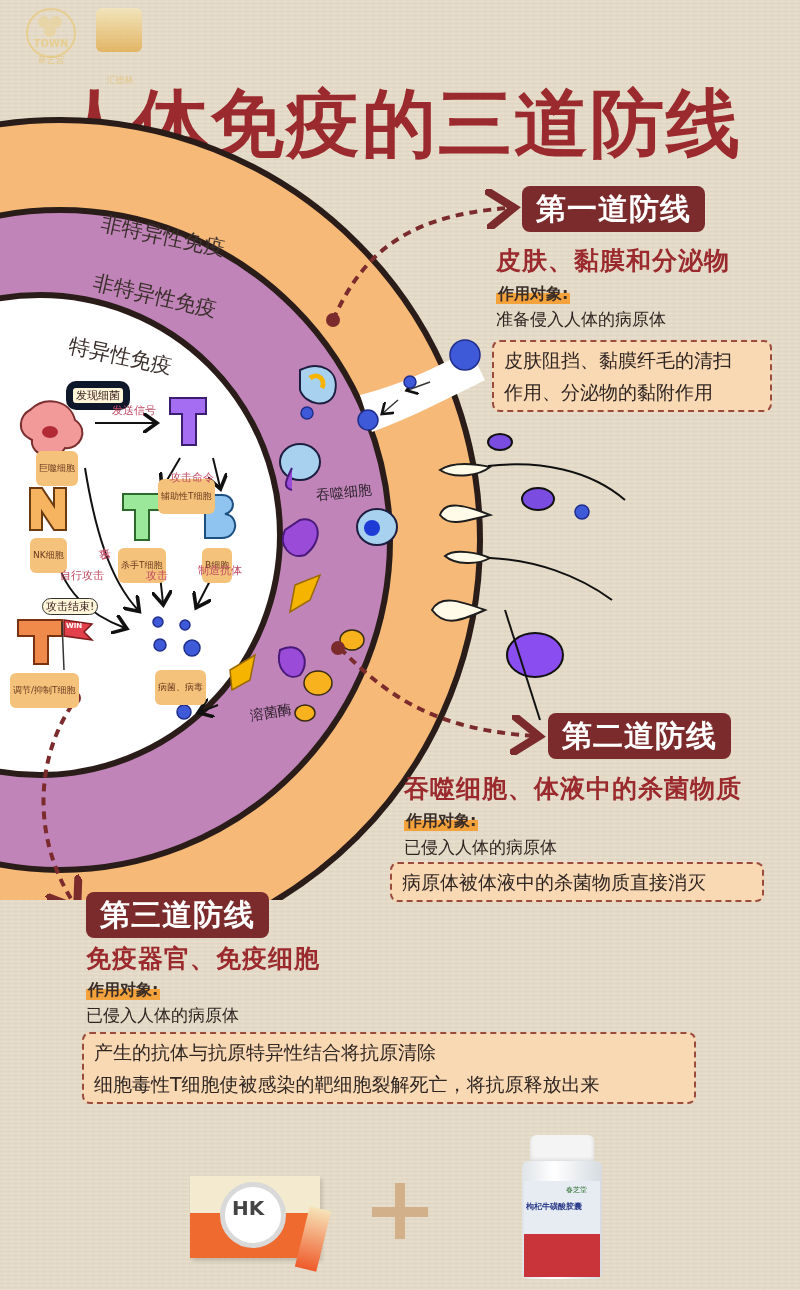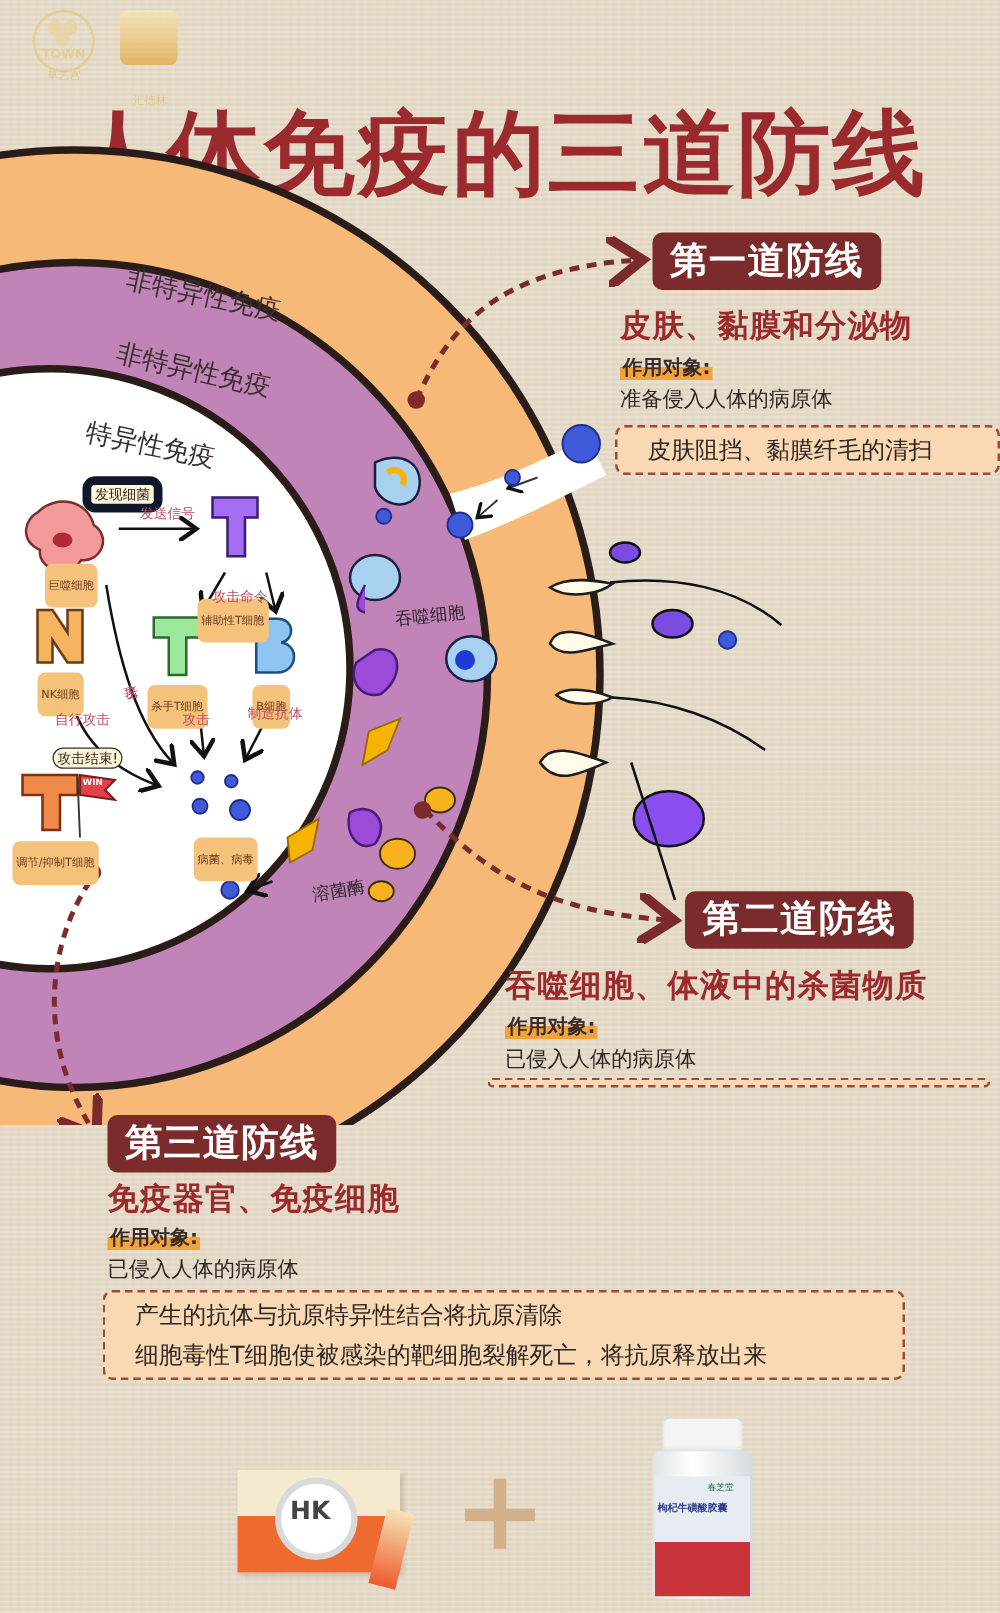--- a/index.html
+++ b/index.html
@@ -27,21 +27,21 @@
   .ring-label { position:absolute; font-size:21px; color:#3a2f2b; white-space:nowrap; }
 
   .tag { position:absolute; background:#7b2b2c; color:#fff; font-weight:bold; font-size:30px;
     padding:4px 14px; border-radius:8px; letter-spacing:1px; line-height:38px; }
   .subtitle { position:absolute; font-size:25px; color:#9b2a2e; font-weight:bold; white-space:nowrap; letter-spacing:1px; }
   .target-label { position:absolute; font-size:16px; font-weight:bold; color:#3a2c26;
     background:linear-gradient(180deg, rgba(0,0,0,0) 45%, #f3a23c 45%, #f3a23c 95%, rgba(0,0,0,0) 95%);
     padding:0 2px; }
   .target-text { position:absolute; font-size:17px; color:#2f2622; white-space:nowrap; }
   .desc-box { position:absolute; background:#f9d8b4; border:2px dashed #9b4a3e; border-radius:8px;
-    font-size:19px; color:#2f2622; line-height:32px; padding:2px 24px; }
+    font-size:19px; color:#2f2622; line-height:32px; padding:2px 10px; }
 
   .cell-label { position:absolute; font-size:9px; color:#6a3a20; background:#f4c27a; border-radius:6px; padding:11px 3px; white-space:nowrap; }
   .hand { position:absolute; font-size:11px; color:#c04a62; white-space:nowrap; }
   .hand-dark { position:absolute; font-size:14px; color:#2b1f2a; white-space:nowrap; }
 
   .plus { left:372px; top:1183px; width:56px; height:56px; }
   .plus:before, .plus:after { content:""; position:absolute; background:#d2b08a; }
   .plus:before { left:0; top:24px; width:56px; height:10px; }
   .plus:after { left:23px; top:0; width:10px; height:56px; }
 
@@ -178,43 +178,45 @@
 <div class="hand" style="left:66px;top:381px;color:#3a2020;background:#fff5d8;border:7px solid #0f172a;border-radius:10px;padding:0 3px;">发现细菌</div>
 <div class="cell-label" style="left:36px;top:451px;">巨噬细胞</div>
 <div class="cell-label" style="left:158px;top:451px;margin-top:28px;">辅助性T细胞</div>
 <div class="hand" style="left:112px;top:403px;">发送信号</div>
 <div class="hand" style="left:170px;top:470px;">攻击命令</div>
 <div class="cell-label" style="left:30px;top:538px;">NK细胞</div>
 <div class="cell-label" style="left:118px;top:548px;">杀手T细胞</div>
 <div class="cell-label" style="left:202px;top:548px;">B细胞</div>
 <div class="hand" style="left:198px;top:563px;">制造抗体</div>
 <div class="hand" style="left:92px;top:540px;writing-mode:vertical-rl;transform:rotate(-15deg);">攻击</div>
-<div class="hand" style="left:44px;top:568px;">自行攻击</div>
+<div class="hand" style="left:60px;top:568px;">自行攻击</div>
 <div class="hand" style="left:146px;top:568px;">攻击</div>
 <div class="hand" style="left:6px;top:598px;color:#3a2020;background:#fff5d8;border:1px solid #333;border-radius:10px;padding:0 3px;margin-left:36px;">攻击结束!</div>
 <div class="hand" style="left:66px;top:622px;color:#fff;font-size:7px;font-weight:bold;">WIN</div>
 <div class="cell-label" style="left:10px;top:673px;">调节/抑制T细胞</div>
 <div class="cell-label" style="left:155px;top:670px;">病菌、病毒</div>
 
 <div class="hand-dark" style="left:316px;top:484px;transform:rotate(-6deg);">吞噬细胞</div>
 <div class="hand-dark" style="left:250px;top:704px;transform:rotate(-10deg);">溶菌酶</div>
 
 <div class="tag" style="left:522px;top:186px;">第一道防线</div>
 <div class="subtitle" style="left:496px;top:244px;">皮肤、黏膜和分泌物</div>
 <div class="target-label" style="left:496px;top:284px;">作用对象:</div>
 <div class="target-text" style="left:496px;top:308px;">准备侵入人体的病原体</div>
 <div class="desc-box" style="left:492px;top:340px;width:256px;">
   <div>皮肤阻挡、黏膜纤毛的清扫</div>
+  <div>作用、分泌物的黏附作用</div>
 </div>
 
 <div class="tag" style="left:548px;top:713px;">第二道防线</div>
 <div class="subtitle" style="left:404px;top:772px;">吞噬细胞、体液中的杀菌物质</div>
 <div class="target-label" style="left:404px;top:811px;">作用对象:</div>
 <div class="target-text" style="left:404px;top:836px;">已侵入人体的病原体</div>
 <div class="desc-box" style="left:390px;top:862px;width:350px;">
+  <div>病原体被体液中的杀菌物质直接消灭</div>
 </div>
 
 <div class="tag" style="left:86px;top:892px;">第三道防线</div>
 <div class="subtitle" style="left:86px;top:942px;">免疫器官、免疫细胞</div>
 <div class="target-label" style="left:86px;top:980px;">作用对象:</div>
 <div class="target-text" style="left:86px;top:1004px;">已侵入人体的病原体</div>
 <div class="desc-box" style="left:82px;top:1032px;width:590px;">
   <div>产生的抗体与抗原特异性结合将抗原清除</div>
   <div>细胞毒性T细胞使被感染的靶细胞裂解死亡，将抗原释放出来</div>
 </div>

